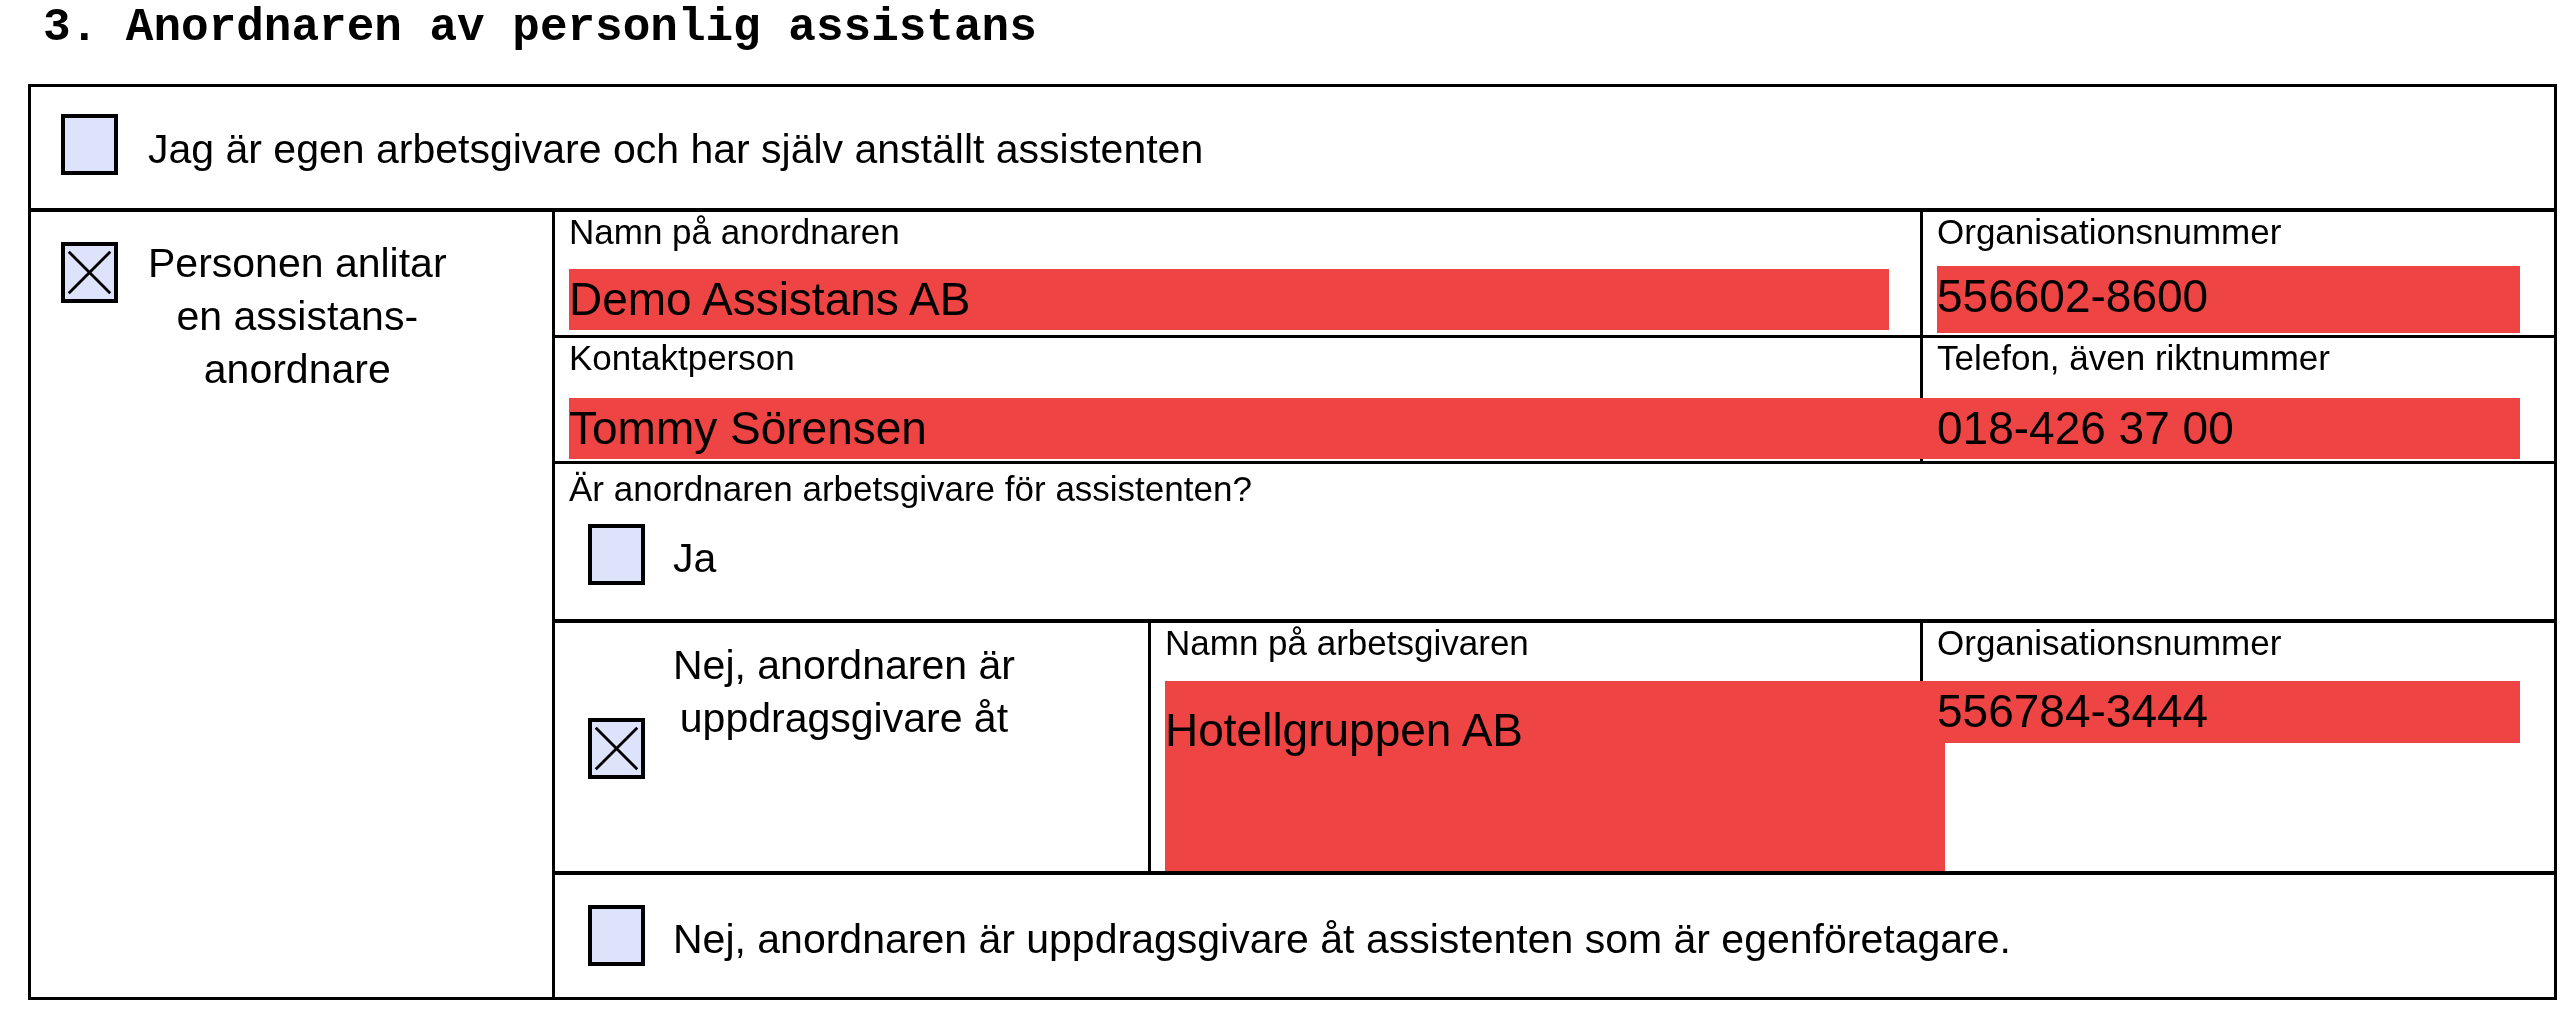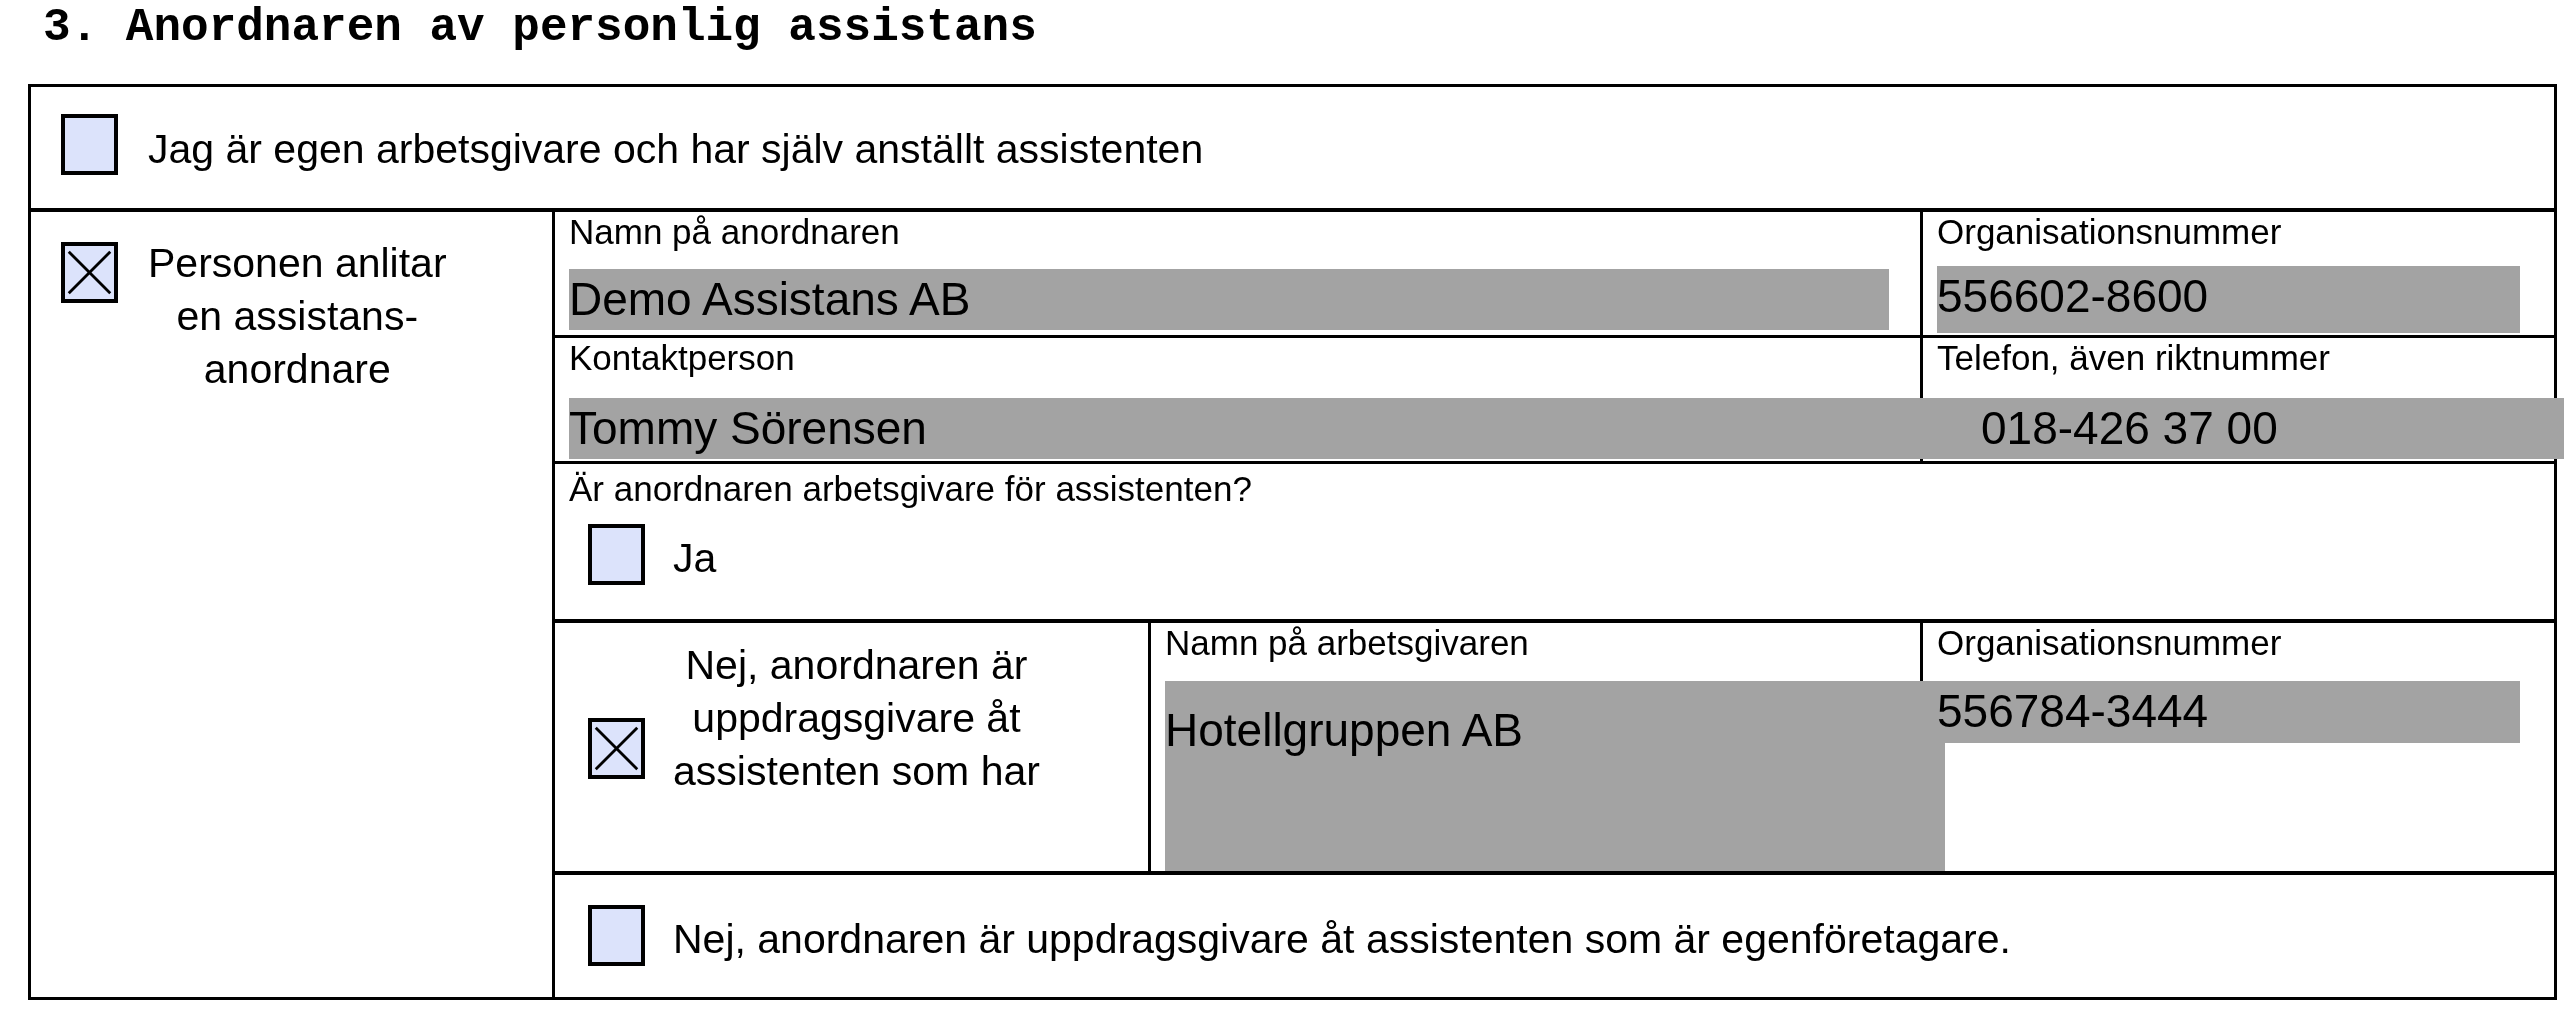--- a/index.html
+++ b/index.html
@@ -8,21 +8,21 @@
   .abs { position:absolute; }
   .title { left:43px; top:2px; font-size:46px; font-weight:bold; letter-spacing:0px;font-family:Liberation Mono, monospace; }
   .frame { left:28px; top:84px; width:2529px; height:916px; border:3.7px solid #000; box-sizing:border-box; }
   .hline { position:absolute; background:#000; height:3.7px; }
   .vline { position:absolute; background:#000; width:3.7px; }
   .cb { position:absolute; width:57px; height:61px; border:4.6px solid #000; box-sizing:border-box;
         background:#dce3fb; }
   .cb svg { position:absolute; left:0; top:0; width:100%; height:100%; }
   .label-lg { position:absolute; font-size:41px; line-height:53px;text-align:center; }
   .label-sm { position:absolute; font-size:35px; line-height:41px; }
-  .field { position:absolute; background:#a3a3a3; font-size:46px; line-height:61px; padding-left:0; box-sizing:border-box; white-space:nowrap; }
+  .field { position:absolute; background:#ef4444; font-size:46px; line-height:61px; padding-left:0; box-sizing:border-box; white-space:nowrap; }
 </style>
 </head>
 <body>
 
 <div class="abs title">3. Anordnaren av personlig assistans</div>
 
 <div class="abs frame"></div>
 
 <div class="hline" style="left:28px; top:208px; width:2529px;"></div>
 <div class="hline" style="left:554px; top:335px; width:2003px; height:2.8px;"></div>
@@ -59,38 +59,37 @@
 <div class="field" style="left:1937px; top:266px; width:583px; height:67px;">
   <span>556602-8600</span>
 </div>
 
 <div class="label-sm" style="left:569px; top:337px;">Kontaktperson</div>
 <div class="field" style="left:569px; top:398px; width:1589px; height:61px;">
   <span>Tommy Sörensen</span>
 </div>
 
 <div class="label-sm" style="left:1937px; top:337px;">Telefon, även riktnummer</div>
-<div class="field" style="left:1937px; top:398px; width:583px; height:61px;margin-left:44px;">
+<div class="field" style="left:1937px; top:398px; width:583px; height:61px;">
   <span>018-426 37 00</span>
 </div>
 
 <div class="label-sm" style="left:569px; top:468px;">Är anordnaren arbetsgivare för assistenten?</div>
 <div class="cb" style="left:588px; top:524px;"></div>
 <div class="label-lg" style="left:673px; top:532px;">Ja</div>
 
 <div class="cb" style="left:588px; top:718px;">
   <svg viewBox="0 0 52 56">
     <line x1="4" y1="6" x2="48" y2="50" stroke="#000" stroke-width="3"></line>
     <line x1="48" y1="6" x2="4" y2="50" stroke="#000" stroke-width="3"></line>
   </svg>
 </div>
 <div class="label-lg" style="left:673px; top:639px;">
   <div>Nej, anordnaren är</div>
   <div>uppdragsgivare åt</div>
-  <div>assistenten som har</div>
 </div>
 
 <div class="label-sm" style="left:1165px; top:622px;">Namn på arbetsgivaren</div>
 <div class="field" style="left:1165px; top:681px; width:780px; height:190px; padding-top:18.5px; line-height:61px;">
   <span>Hotellgruppen AB</span>
 </div>
 
 <div class="label-sm" style="left:1937px; top:622px;">Organisationsnummer</div>
 <div class="field" style="left:1937px; top:681px; width:583px; height:62px; line-height:61px;">
   <span>556784-3444</span>

